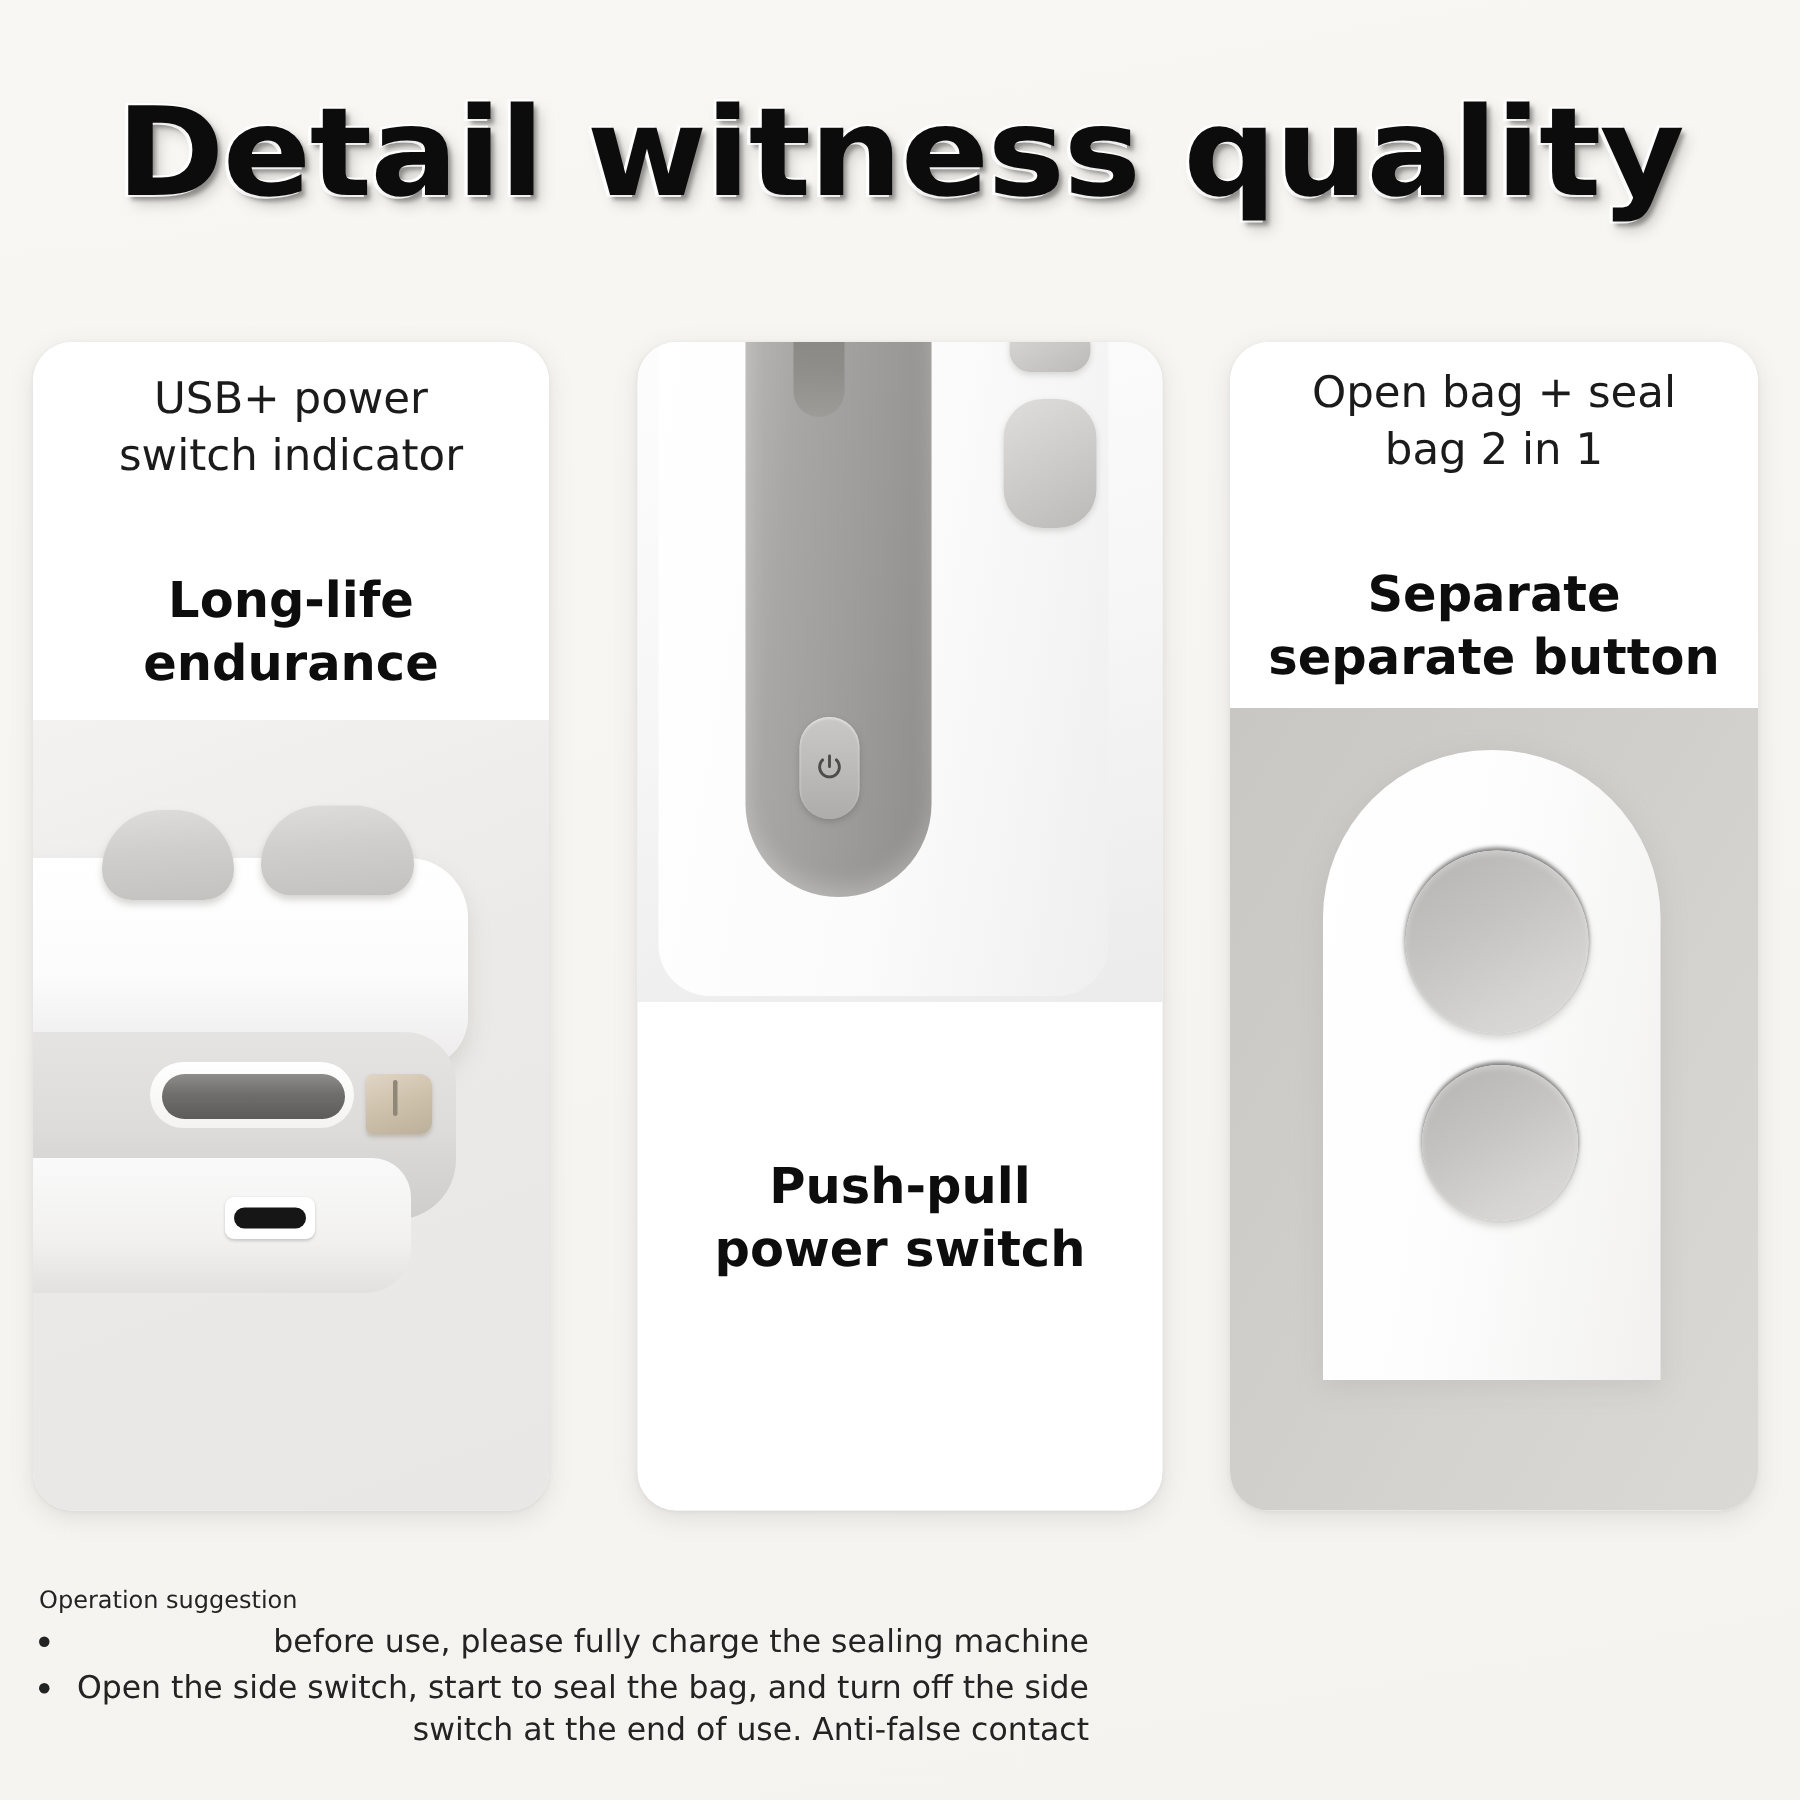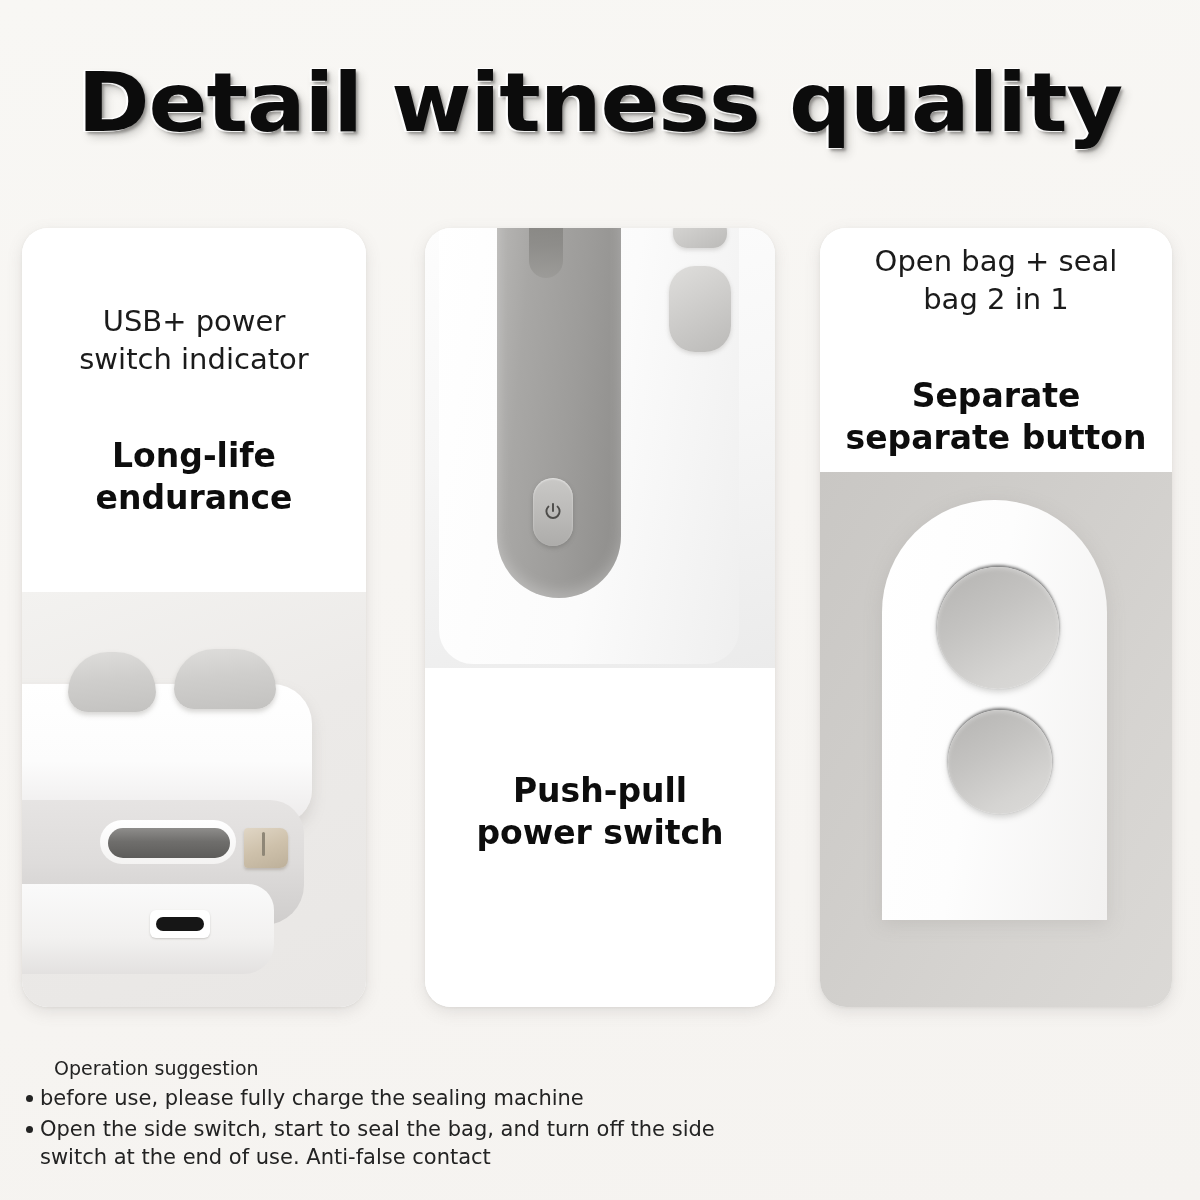--- a/index.html
+++ b/index.html
@@ -293,55 +293,54 @@
 
   
   .notes {
     position: absolute;
     left: 26px;
     top: 1056px;
     width: 700px;
     color: #232323;
   }
   .notes-title {
-    font-size: 19px;
+    font-size: 16px;
     font-weight: 400;
     line-height: 1.32;
     margin-bottom: 4px;
-    margin-left: 28px;
   }
   .note-row {
     display: flex;
     align-items: flex-start;
     font-size: 21px;
     line-height: 1.32;
     margin-top: 3px;
   }
   .note-bullet {
     flex: none;
     width: 7px;
     height: 7px;
     border-radius: 50%;
     background: #232323;
     margin-top: 10px;
     margin-right: 7px;
   }
-  .note-text { flex: 1 1 auto; }
+  .note-text { flex: 1 1 auto; text-align: right; }
 </style>
 </head>
 <body>
 
 <div class="title-wrap">
   <div class="title">Detail witness quality</div>
 </div>
 
 <div class="cards">
 
   <div class="card card-left">
-    <div class="text-pane" style="height:364px;">
+    <div class="text-pane" style="height:252px;">
       <div class="t-light">USB+ power</div>
       <div class="t-light">switch indicator</div>
       <div class="gap-a"></div>
       <div class="t-bold">Long-life</div>
       <div class="t-bold">endurance</div>
     </div>
     <div class="img-pane photo-left">
       <div class="pl-body"></div>
       <div class="pl-knob k1"></div>
       <div class="pl-knob k2"></div>

